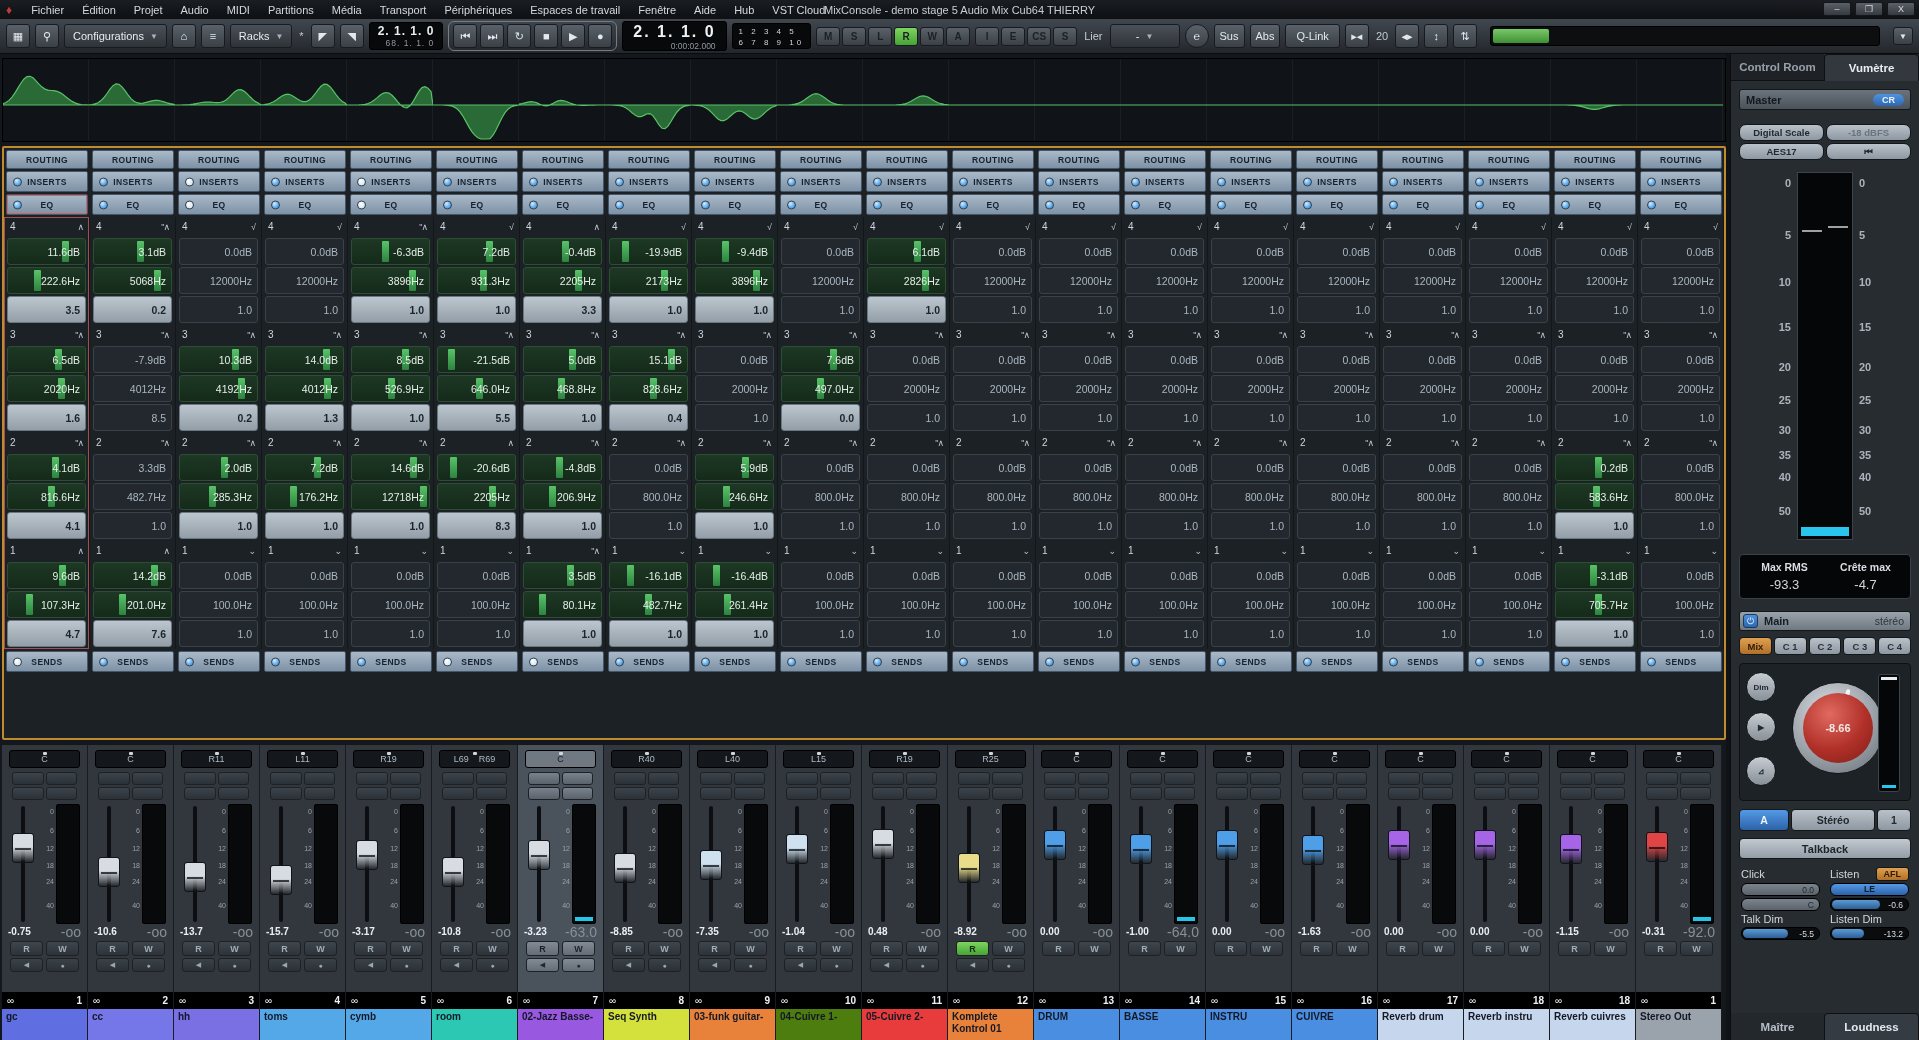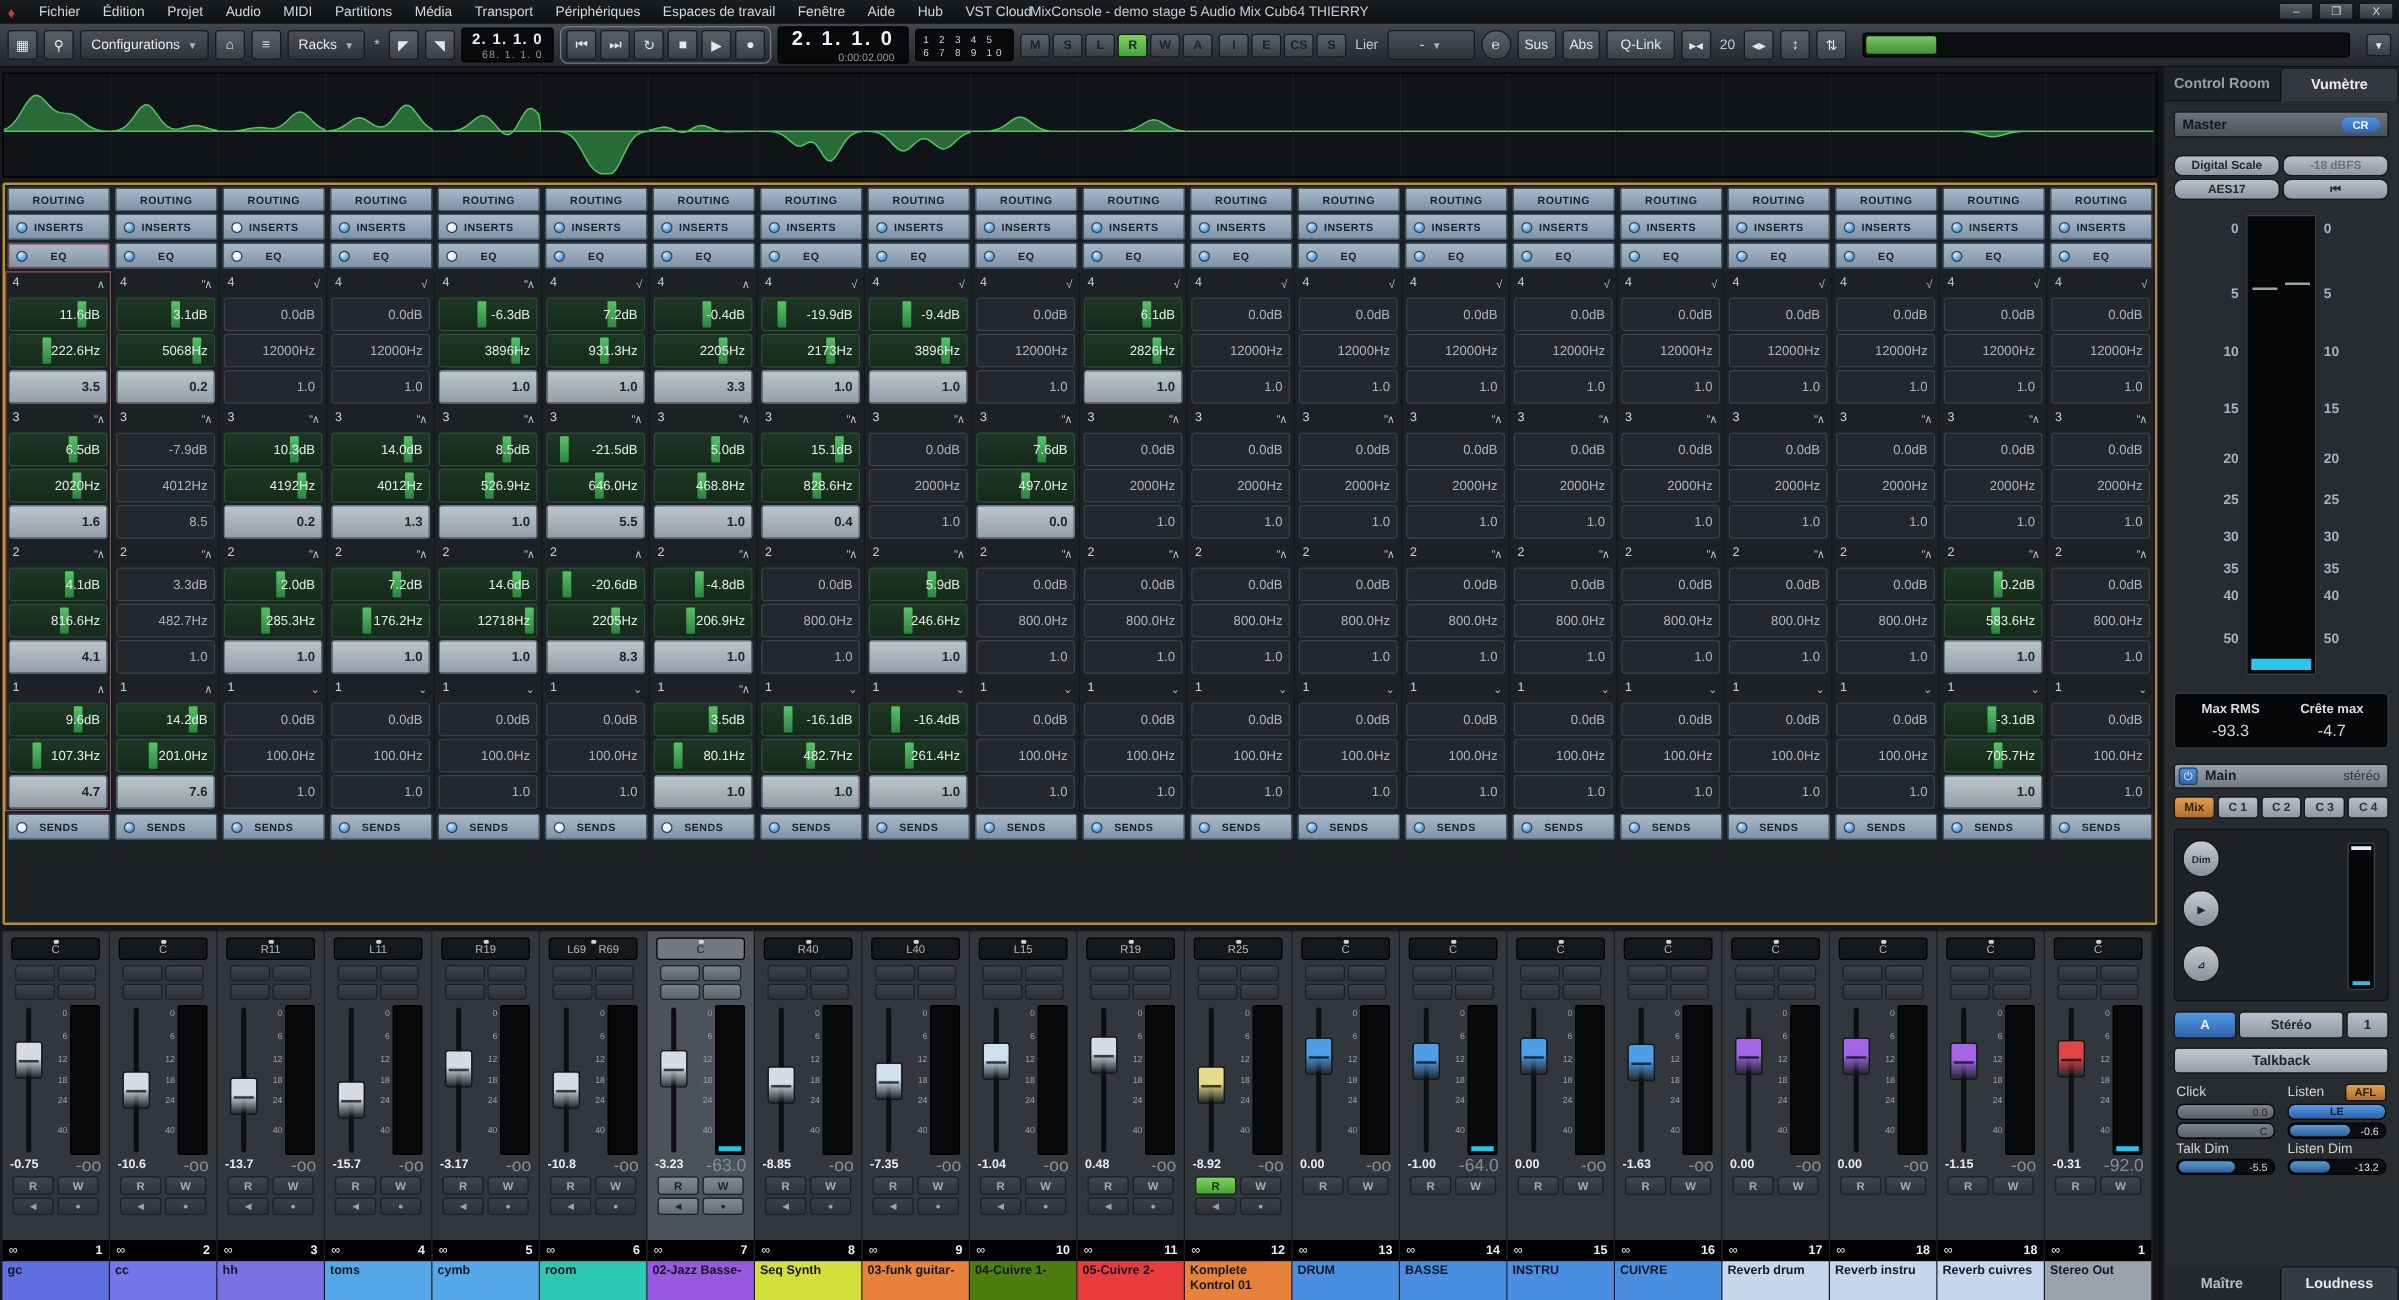--- a/index.html
+++ b/index.html
@@ -3193,20 +3193,26 @@
       <div class="mixbtn act">Mix</div>
       <div class="mixbtn ">C 1</div>
       <div class="mixbtn ">C 2</div>
       <div class="mixbtn ">C 3</div>
       <div class="mixbtn ">C 4</div>
     </div>
   <div class="knobpanel">
     <div class="cbtn" style="top:8px;">Dim</div>
     <div class="cbtn" style="top:48px;">▶</div>
     <div class="cbtn" style="top:92px;">⊿</div>
+    <div class="knob">
+      <div class="ind"></div>
+      <div class="ball">
+          <span>-8.66</span>
+        </div>
+    </div>
     <div class="minivu"></div>
   </div>
   <div class="abrow">
     <div class="abbtn a">A</div>
     <div class="abbtn st">Stéréo</div>
     <div class="abbtn one">1</div>
   </div>
   <div class="tkb">Talkback</div>
   <div class="cl-grid">
     <div class="cl-lab">

